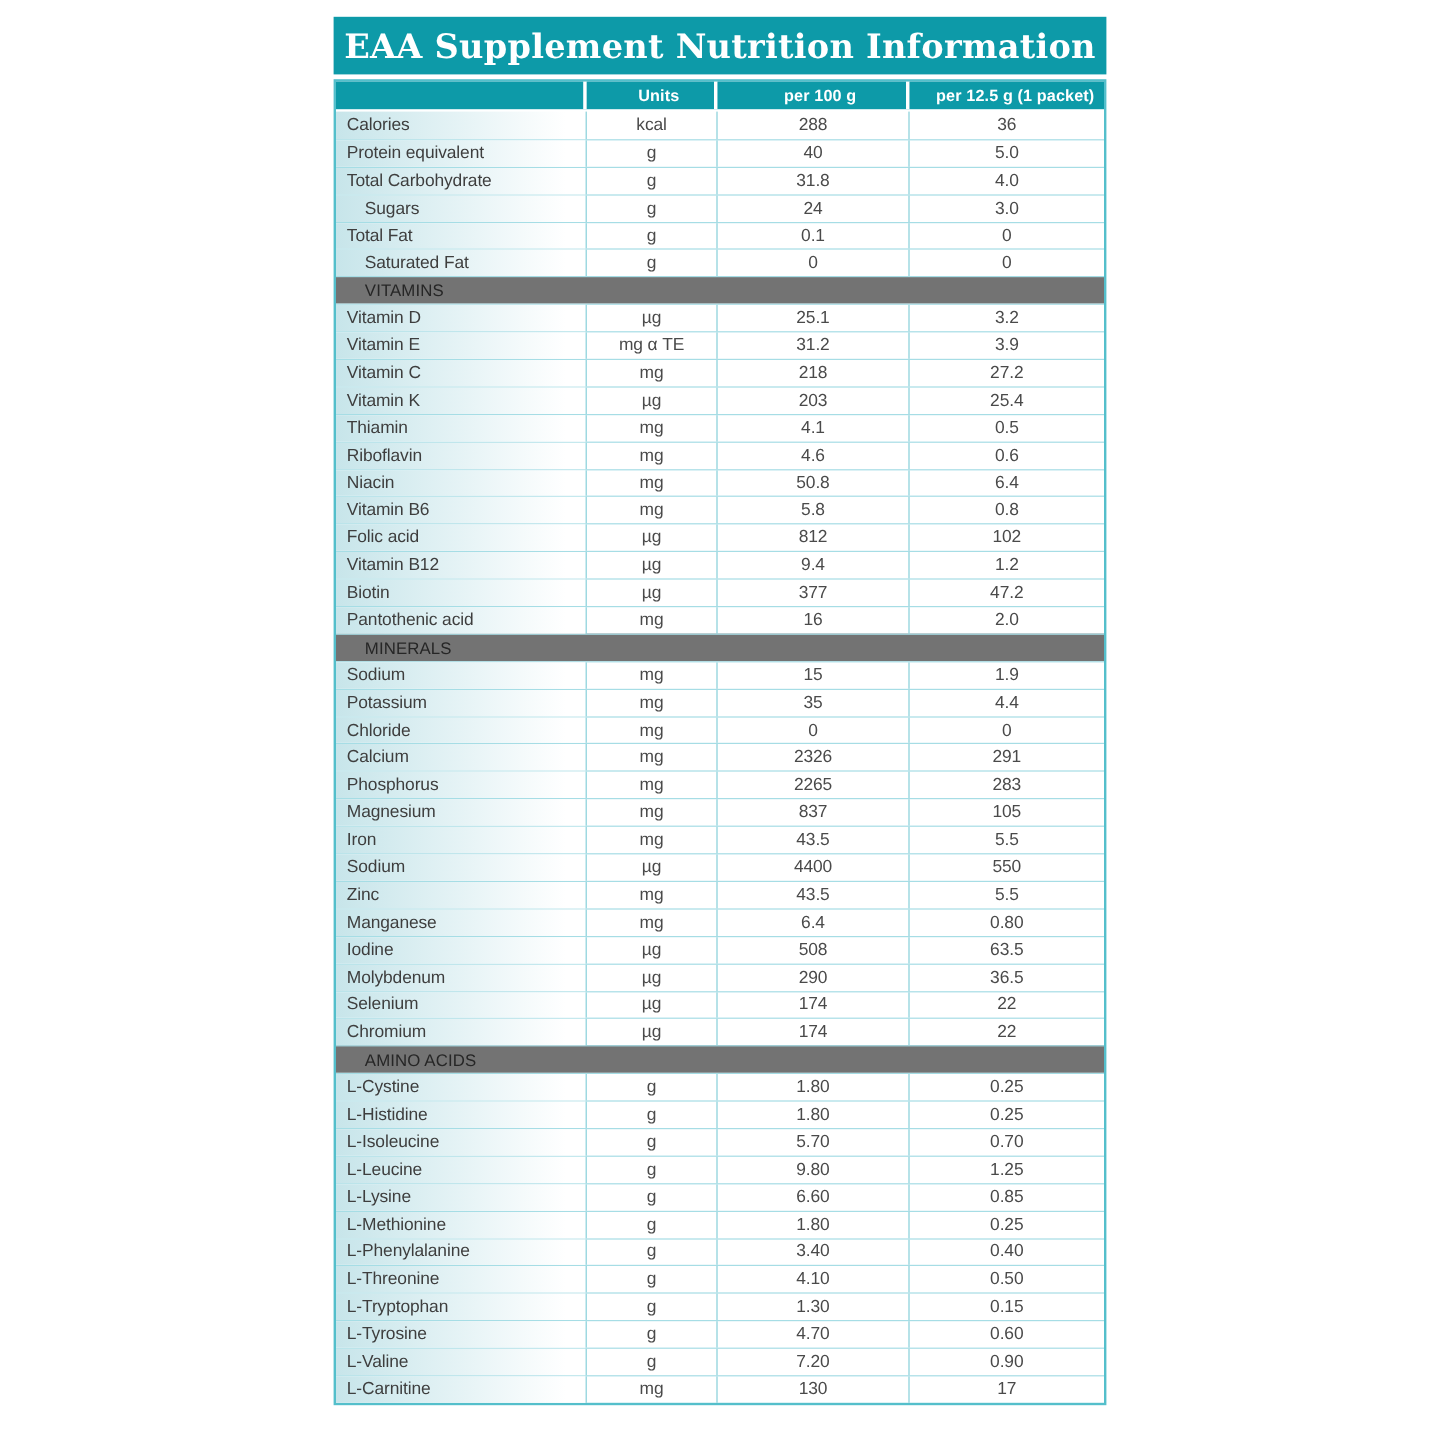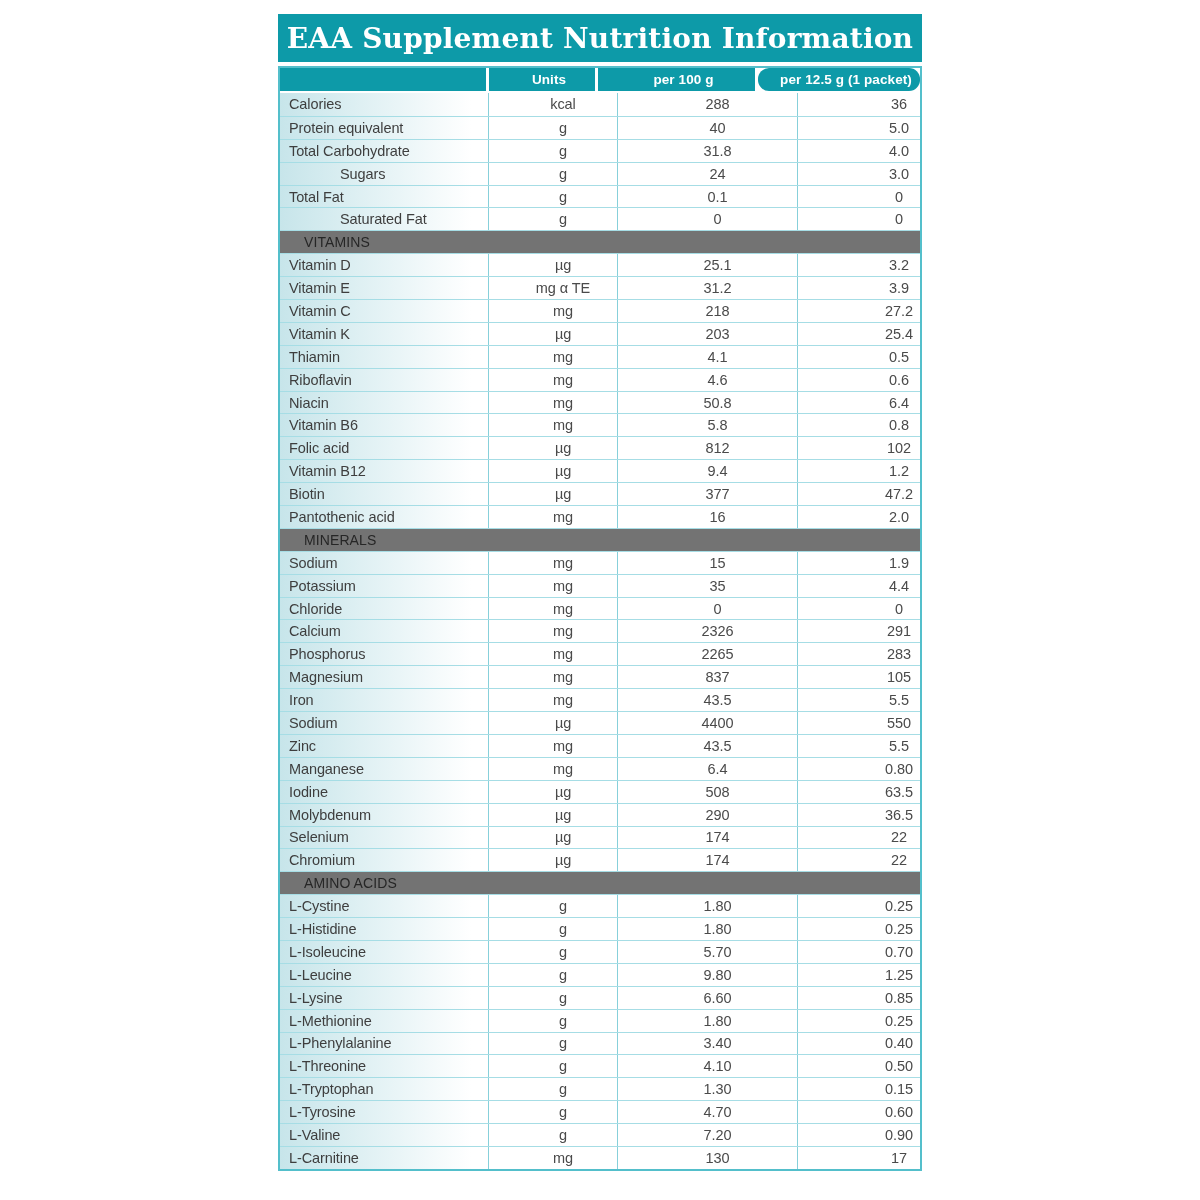--- a/index.html
+++ b/index.html
@@ -27,34 +27,34 @@
   .table-body{border:2px solid var(--outer-border);background:#fff;}
   .header-row{
     display:grid;grid-template-columns:209px 109px 160px 162px;
     height:25px;border-bottom:2px solid #fff;
   }
   .header-cell{
     background:var(--teal);color:#fff;font-weight:bold;font-size:13.5px;
     display:flex;align-items:center;justify-content:center;
     border-right:3px solid #fff;letter-spacing:0.1px;padding-left:14px;
   }
-  .header-cell:last-child{border-right:none;border-radius:11px;}
+  .header-cell:last-child{border-right:none;}
   .trow{
     display:grid;grid-template-columns:209px 109px 160px 162px;
     height:22.9px;border-top:1px solid var(--row-line);
-    font-size:14.5px;color:var(--value-text);letter-spacing:-0.1px;gap:20px;
+    font-size:14.5px;color:var(--value-text);letter-spacing:-0.1px;
   }
   .header-row + .trow{border-top:none;}
   .cell{display:flex;align-items:center;overflow:hidden;white-space:nowrap;}
   .label-cell{
     padding-left:9px;color:var(--label-text);
     background:linear-gradient(to right, var(--grad-start), #ffffff 92%);
     border-right:1px solid var(--col-line);
   }
-  .indent .label-cell{padding-left:60px;}
+  .indent .label-cell{padding-left:24px;}
   .unit-cell,.v100-cell{border-right:1px solid var(--col-line);justify-content:center;}
   .v125-cell{justify-content:center;}
   .section-row{
     height:22.9px;border-top:1px solid var(--row-line);
     display:flex;align-items:center;padding-left:24px;
     font-weight:normal;font-size:14px;color:#262626;letter-spacing:0.1px;
     background:#737373;
   }
 </style>
 </head>

